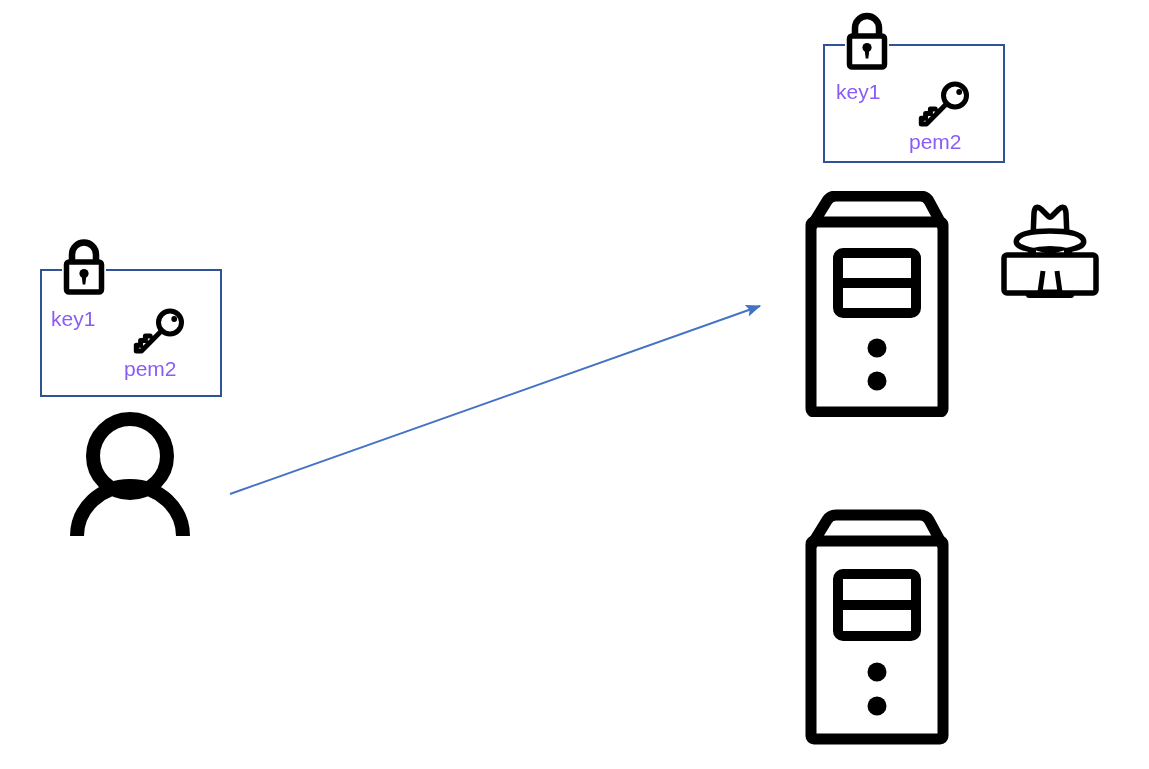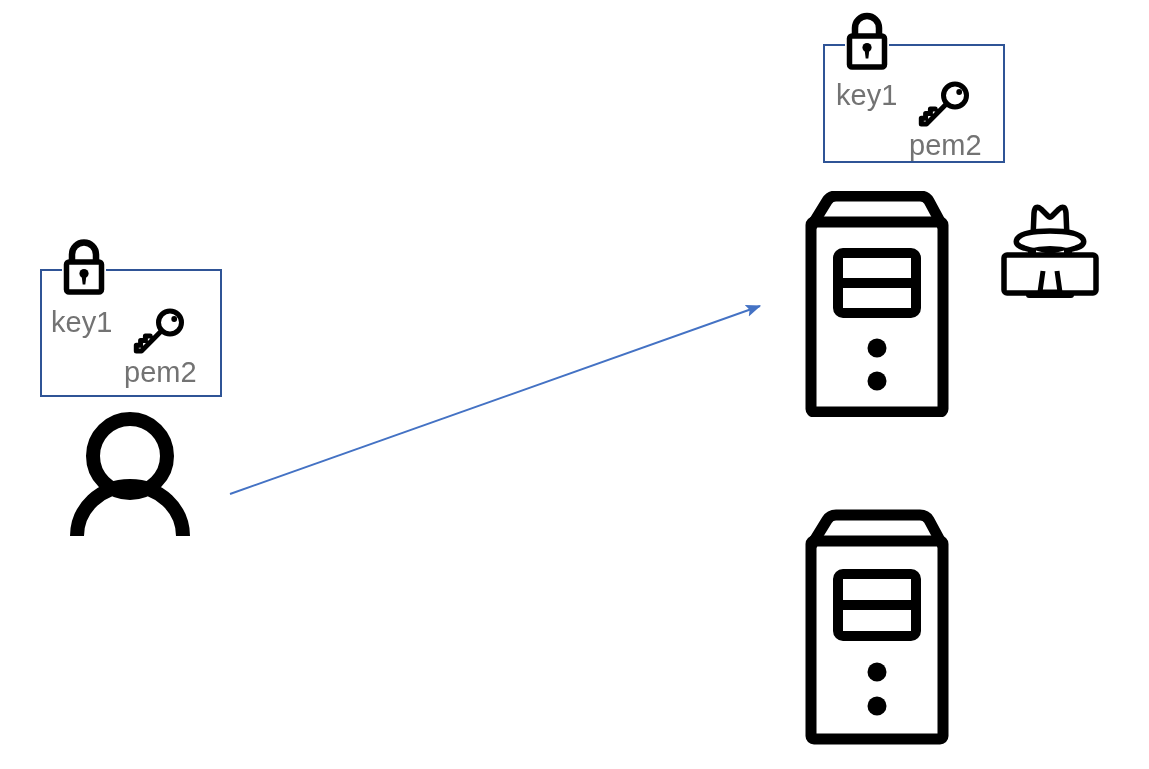--- a/index.html
+++ b/index.html
@@ -27,23 +27,23 @@
     background: transparent;
   }
   
   .border-mask {
     position: absolute;
     background: #ffffff;
   }
   .cred-label {
     position: absolute;
     font-family: "Liberation Sans", sans-serif;
-    font-size: 29px;
+    font-size: 21px;
     font-weight: 400;
-    color: #737373;
+    color: #8b5cf6;
     line-height: 1;
     white-space: nowrap;
   }
 
   
   .icon { position: absolute; display: block; }
   .icon svg { display: block; width: 100%; height: 100%; }
 </style>
 </head>
 <body>

